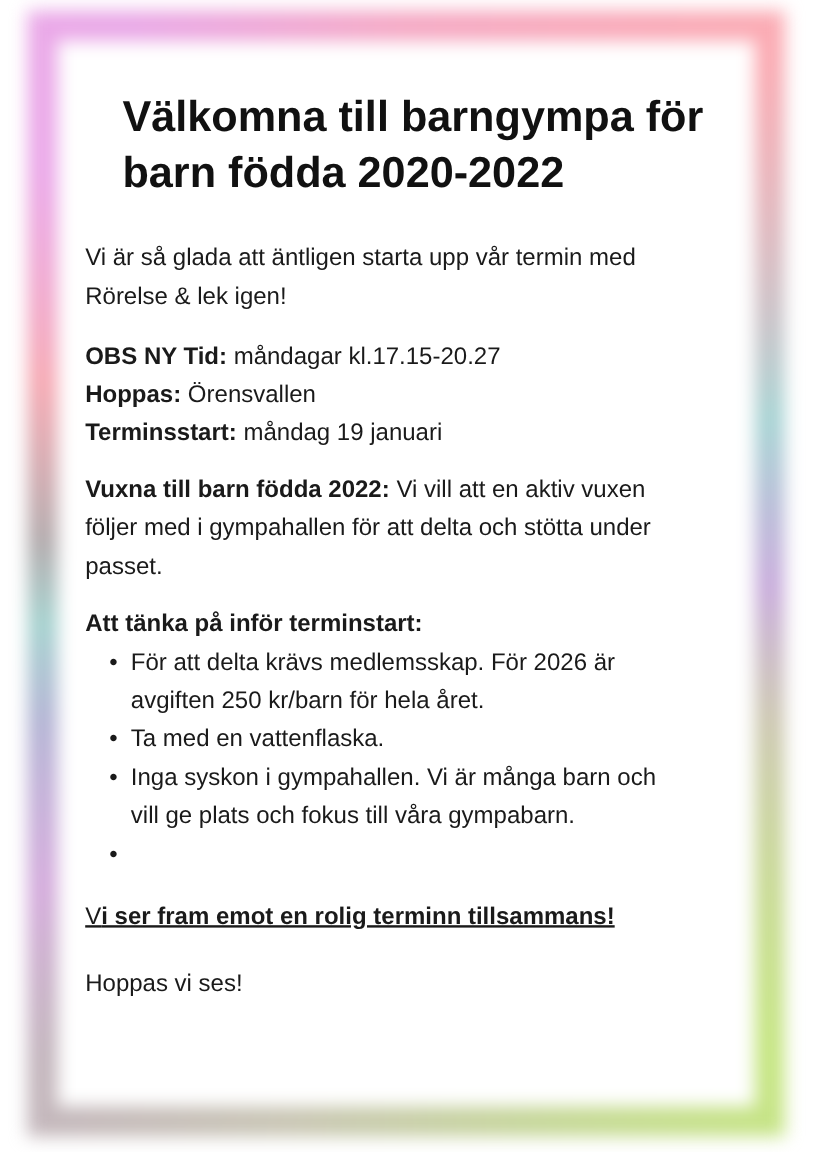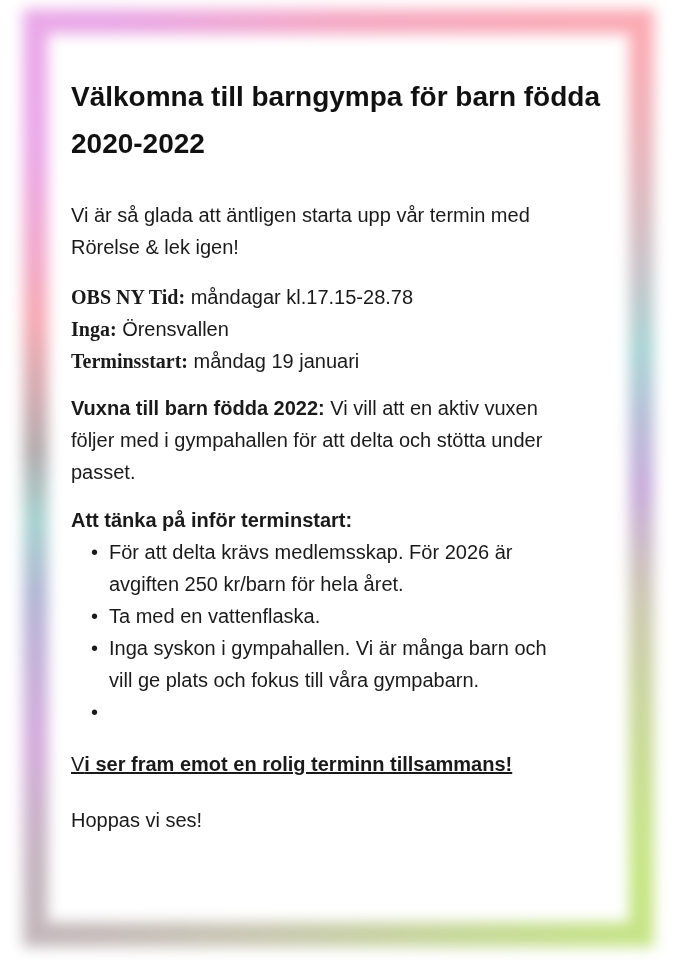--- a/index.html
+++ b/index.html
@@ -48,31 +48,32 @@
   }
   
   .content {
     position: absolute;
     left: 71px; top: 73px;
     width: 545px;
     z-index: 2;
   }
   h1.title {
     width: 545px;
-    font-size: 28px;
+    font-size: 36px;
     line-height: 47px;
     font-weight: bold;
     color: #111111;
     letter-spacing: 0;
     margin-bottom: 16px;
+    margin-left: 31px;
   }
   .body-text { width: 512px; font-size: 20px; line-height: 32px; }
   p.intro   { margin-bottom: 18px; margin-top: 32px; }
   .detail-block { margin-bottom: 15px; }
-  .detail-line b { font-weight: bold; font-family: Liberation Serif, serif; }
+  .detail-line b { font-weight: bold; }
   p.adults  { margin-bottom: 16px; }
   p.checklist-heading { font-weight: bold; }
   .list { margin-bottom: 20px; }
   .list-item { display: flex; }
   .list-item .dot {
     width: 18px; margin-left: 20px; flex: none;
     font-size: 20px; line-height: 32px;
   }
   .list-item .item-text { width: 460px; }
   p.closing { margin-bottom: 24px; text-decoration: underline; }
@@ -89,24 +90,24 @@
 
 <div class="content">
 
   <h1 class="title">Välkomna till barngympa för barn födda 2020-2022</h1>
 
   <div class="body-text">
     <p class="intro">Vi är så glada att äntligen starta upp vår termin med Rörelse &amp; lek igen!</p>
 
     <div class="detail-block">
       <div class="detail-line">
-        <b>OBS NY Tid:</b><span> måndagar kl.17.15-28.78</span>
+        <b>OBS NY Tid:</b><span> måndagar kl.17.15-20.27</span>
       </div>
       <div class="detail-line">
-        <b>Inga:</b><span> Örensvallen</span>
+        <b>Hoppas:</b><span> Örensvallen</span>
       </div>
       <div class="detail-line">
         <b>Terminsstart:</b><span> måndag 19 januari</span>
       </div>
     </div>
 
     <p class="adults">
       <b>Vuxna till barn födda 2022:</b><span> Vi vill att en aktiv vuxen följer med i gympahallen för att delta och stötta under passet.</span>
     </p>
 

